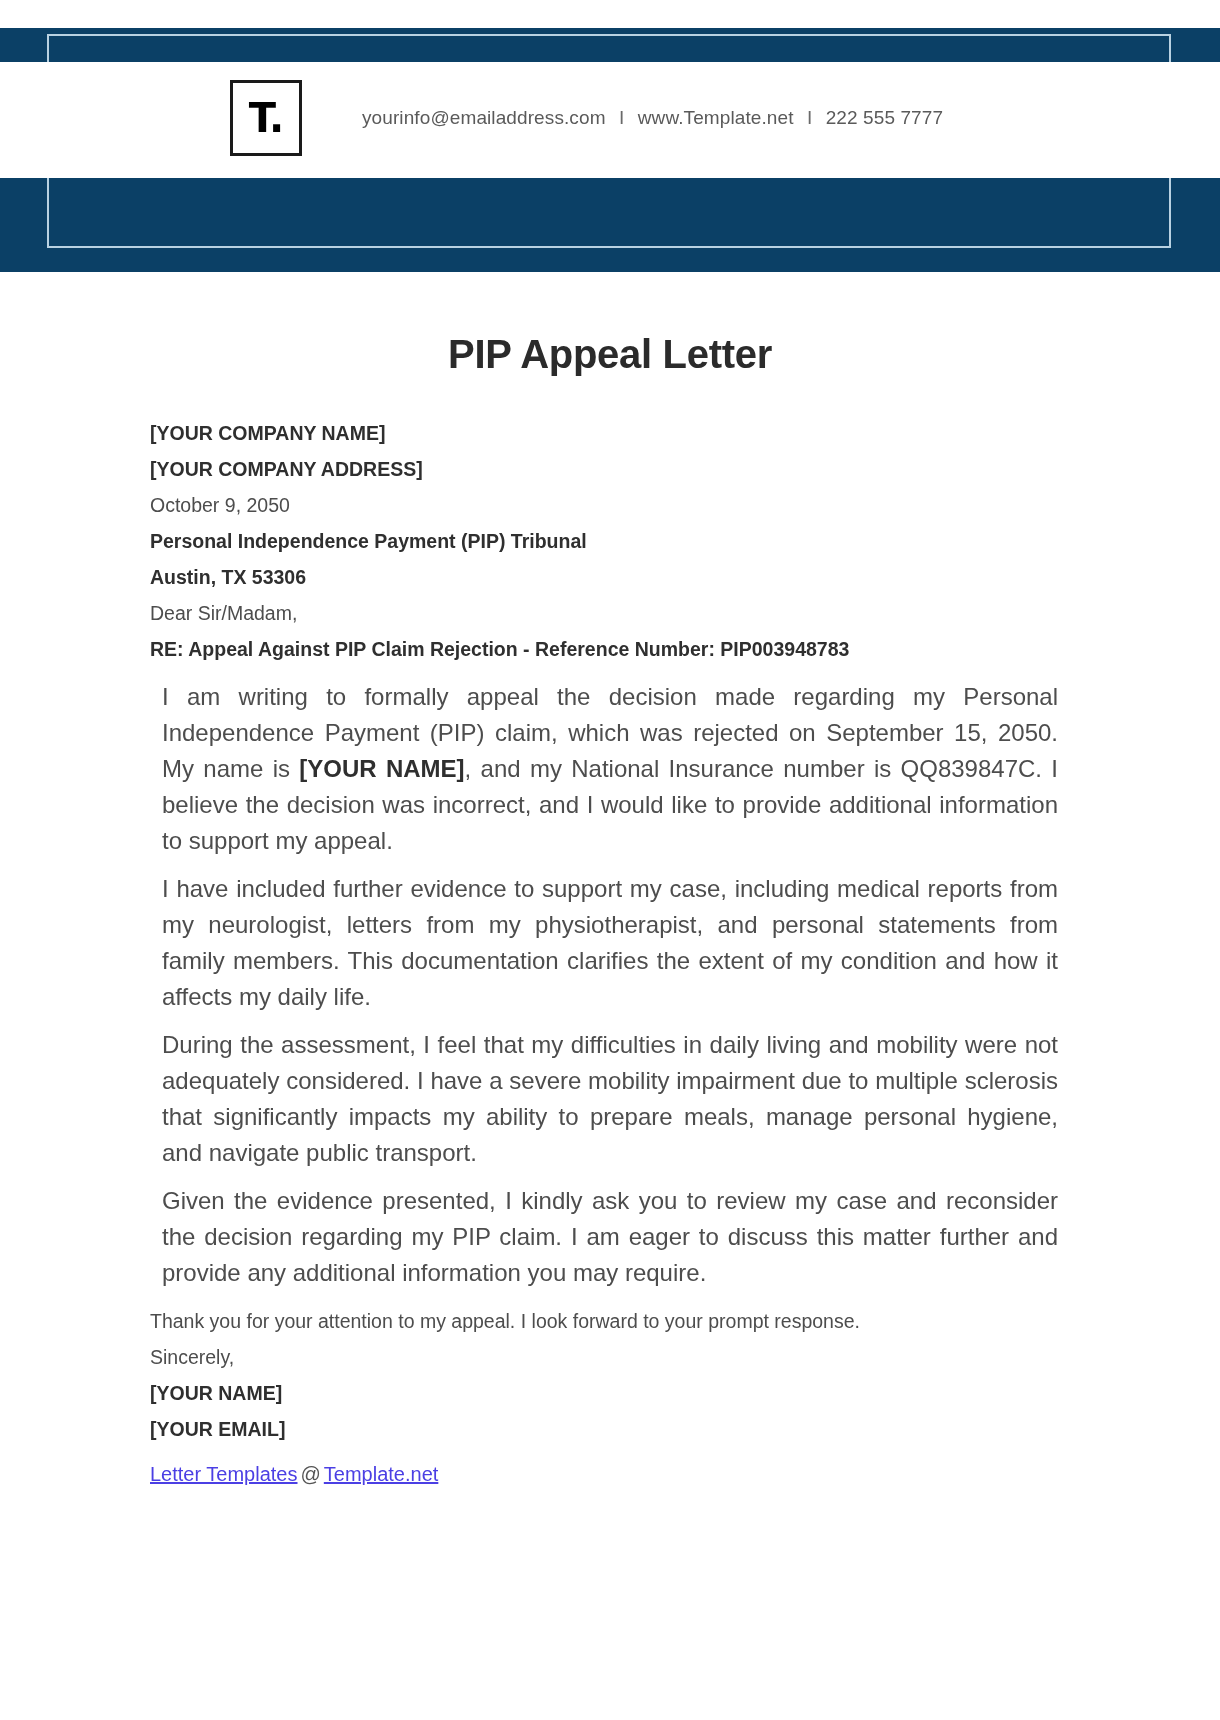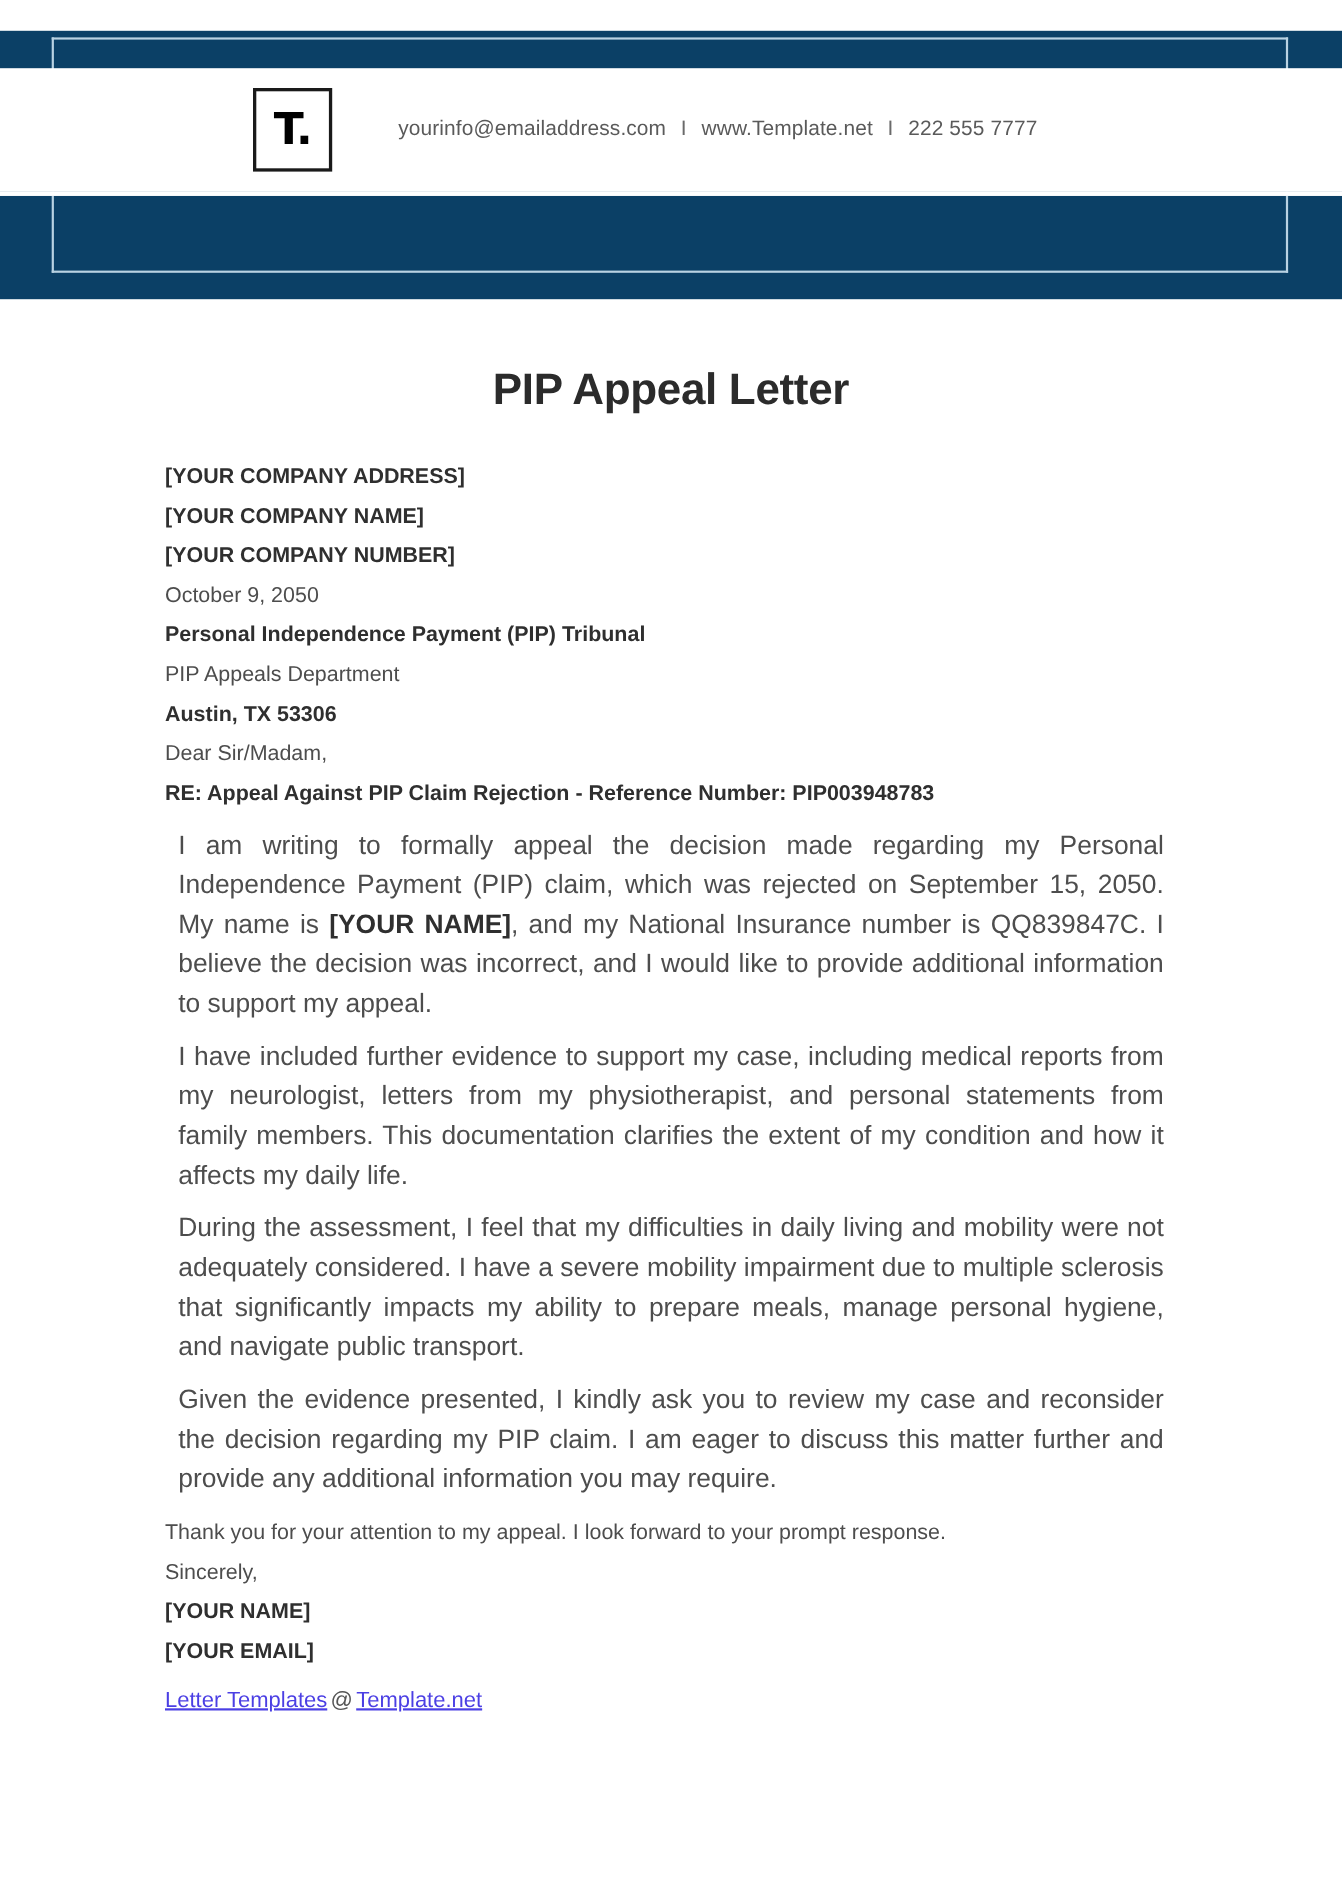--- a/index.html
+++ b/index.html
@@ -176,26 +176,24 @@
       <span class="contact-sep">I</span>
       <span>222 555 7777</span>
     </div>
   </div>
 </div>
 
 <div class="letter">
 
   <h1 class="doc-title">PIP Appeal Letter</h1>
 
+  <p class="line bold">[YOUR COMPANY NAME]</p>
   <p class="line bold">[YOUR COMPANY ADDRESS]</p>
-  <p class="line bold">[YOUR COMPANY NAME]</p>
-  <p class="line bold">[YOUR COMPANY NUMBER]</p>
   <p class="line">October 9, 2050</p>
   <p class="line bold">Personal Independence Payment (PIP) Tribunal</p>
-  <p class="line">PIP Appeals Department</p>
   <p class="line bold">Austin, TX 53306</p>
   <p class="line">Dear Sir/Madam,</p>
   <p class="line bold">RE: Appeal Against PIP Claim Rejection - Reference Number: PIP003948783</p>
 
   <p class="para"><span>I am writing to formally appeal the decision made regarding my Personal Independence Payment (PIP) claim, which was rejected on September 15, 2050. My name is </span><b>[YOUR NAME]</b><span>, and my National Insurance number is QQ839847C. I believe the decision was incorrect, and I would like to provide additional information to support my appeal.</span></p>
 
   <p class="para">I have included further evidence to support my case, including medical reports from my neurologist, letters from my physiotherapist, and personal statements from family members. This documentation clarifies the extent of my condition and how it affects my daily life.</p>
   <p class="para">During the assessment, I feel that my difficulties in daily living and mobility were not adequately considered. I have a severe mobility impairment due to multiple sclerosis that significantly impacts my ability to prepare meals, manage personal hygiene, and navigate public transport.</p>
   <p class="para">Given the evidence presented, I kindly ask you to review my case and reconsider the decision regarding my PIP claim. I am eager to discuss this matter further and provide any additional information you may require.</p>
   <p class="line">Thank you for your attention to my appeal. I look forward to your prompt response.</p>

